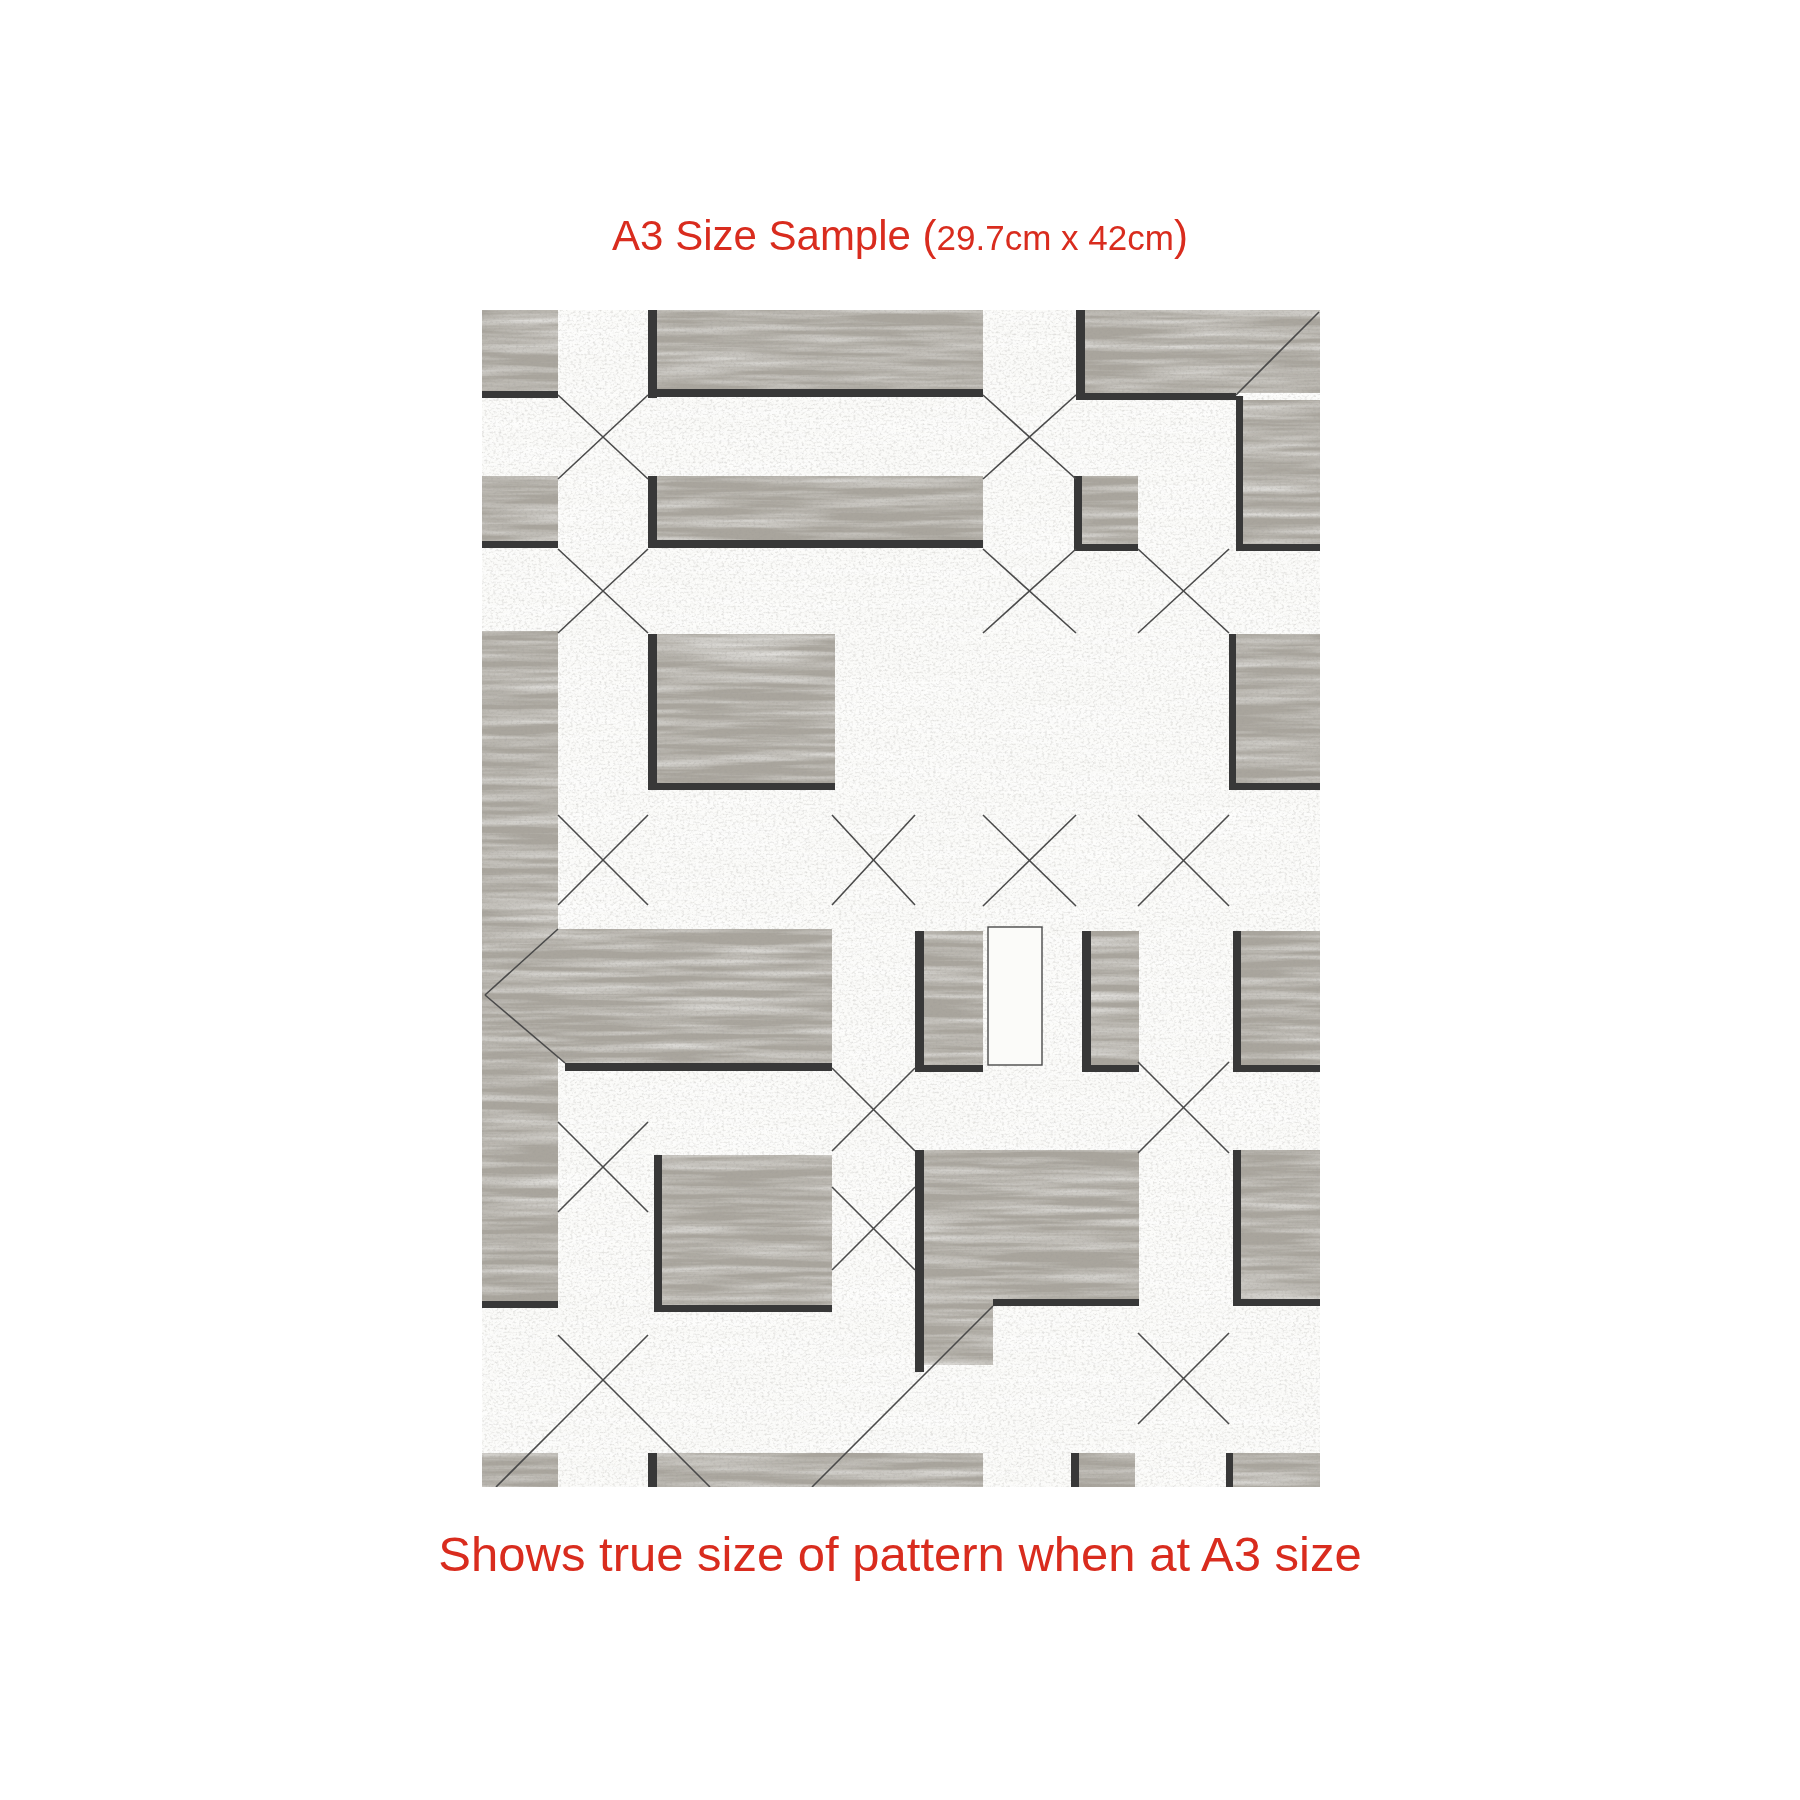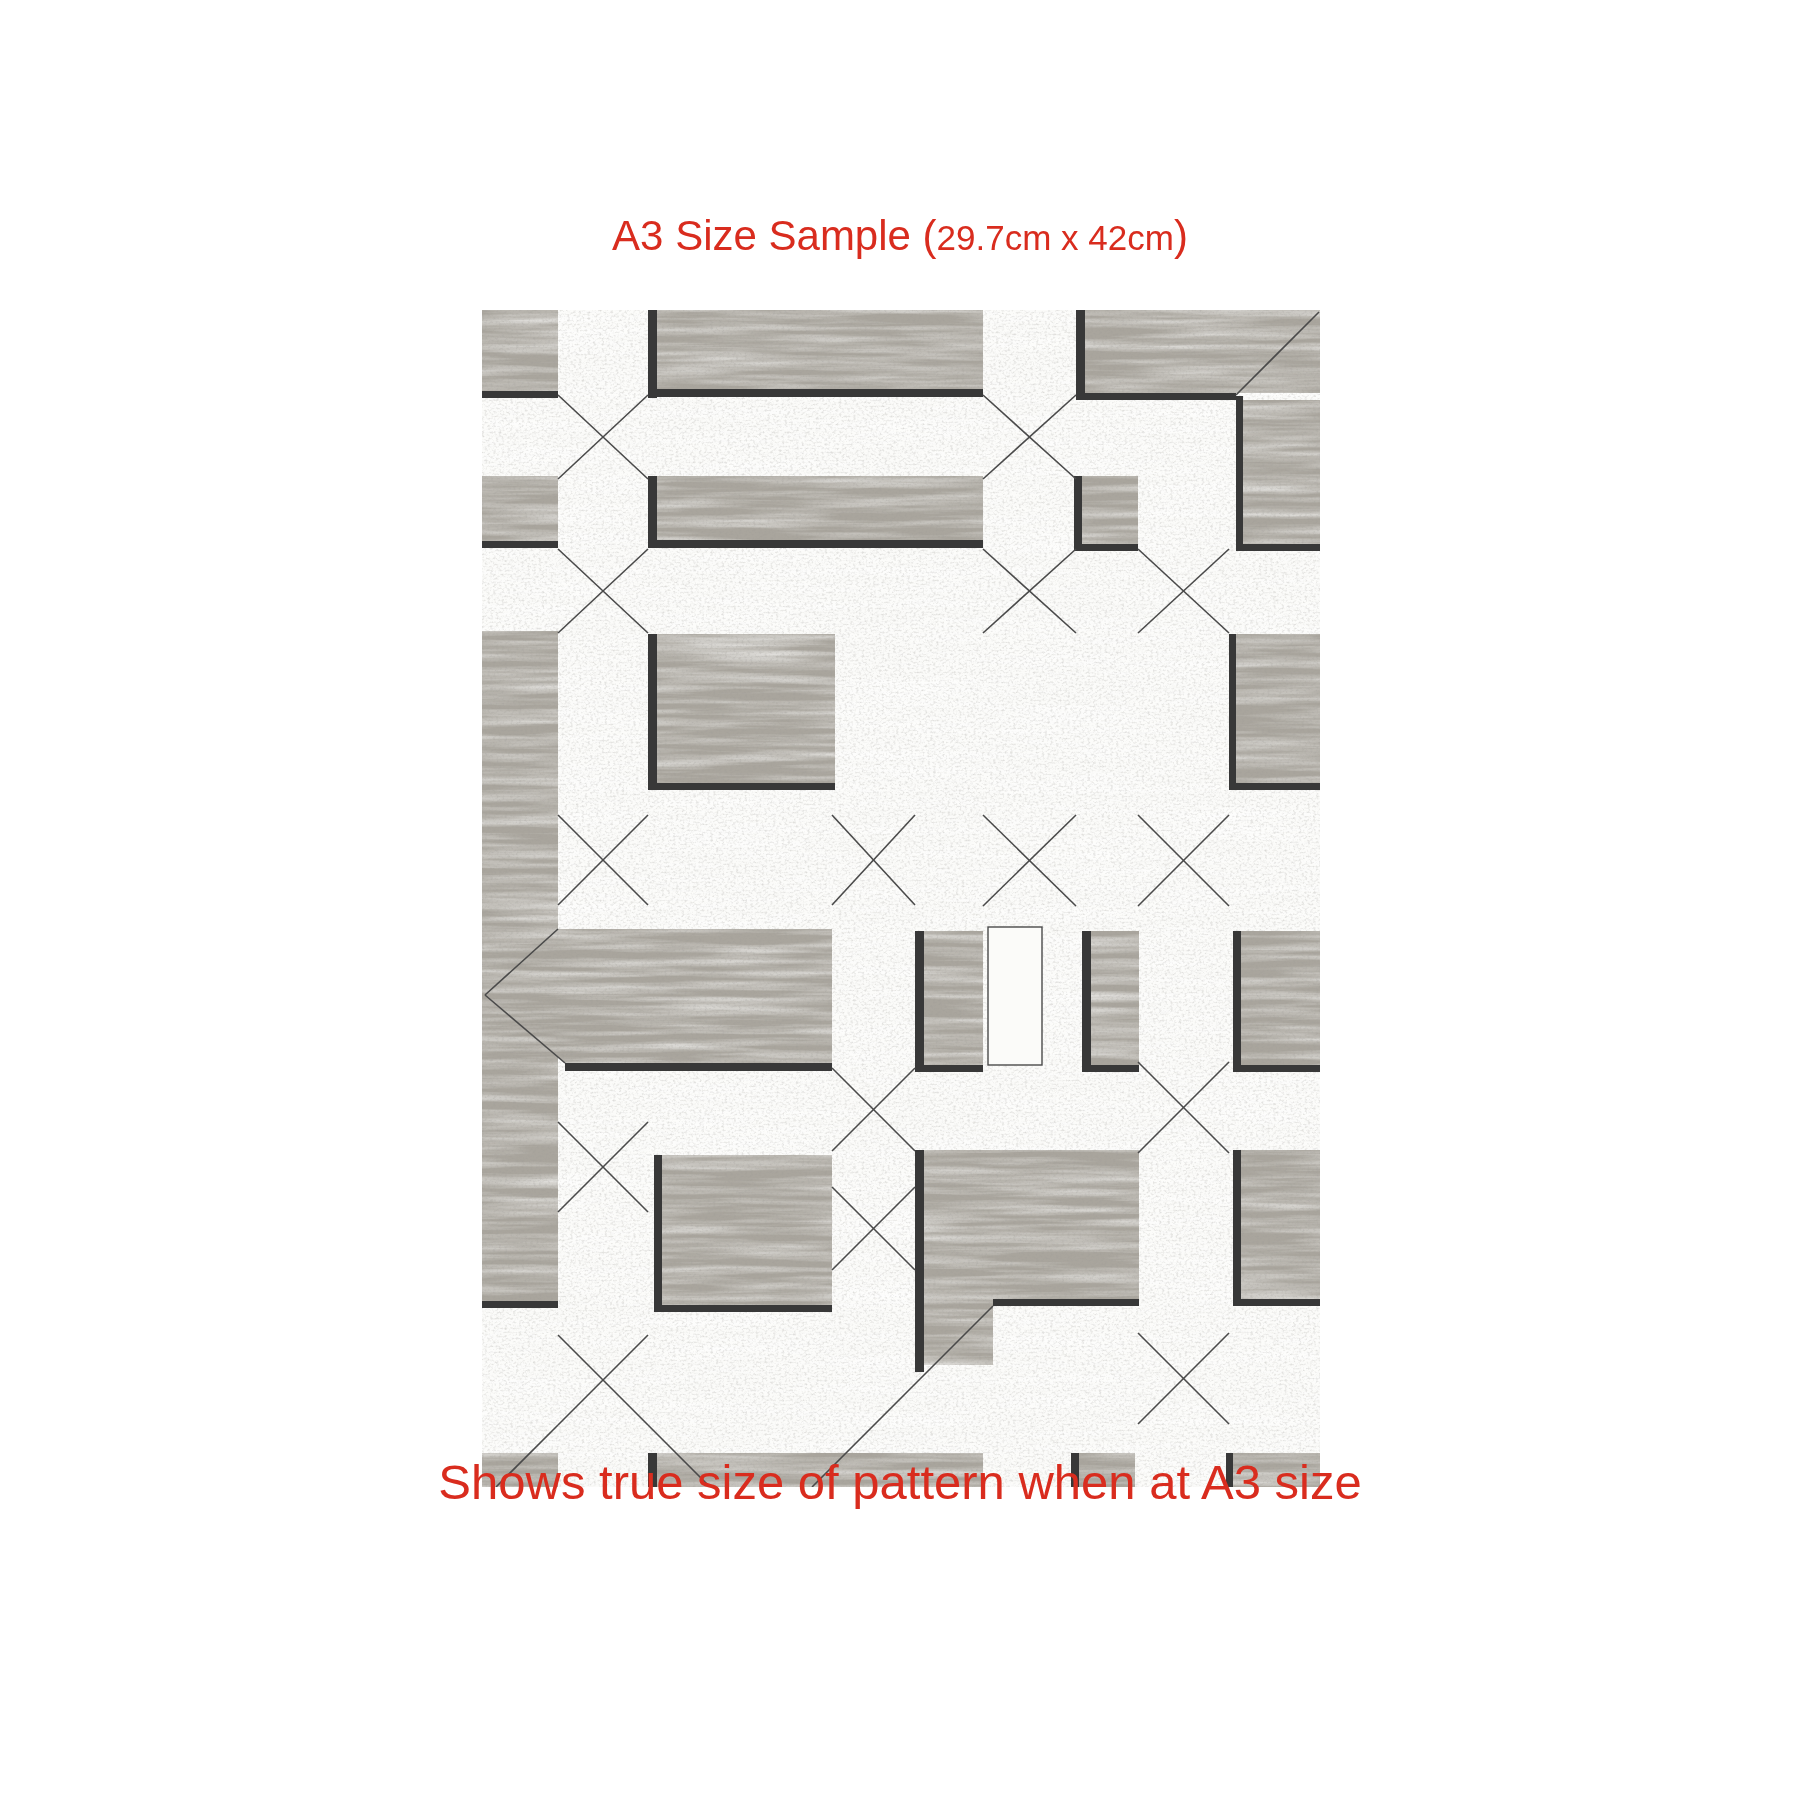--- a/index.html
+++ b/index.html
@@ -1,21 +1,21 @@
 <!DOCTYPE html>
 <html><head>
 <meta charset="utf-8">
 <style>
   html,body{margin:0;padding:0;background:#ffffff;}
   .page{position:relative;width:1800px;height:1800px;background:#ffffff;overflow:hidden;
         font-family:"Liberation Sans", sans-serif;}
   .title{position:absolute;left:0;top:210px;width:1800px;text-align:center;
          font-size:42px;line-height:52px;font-weight:400;white-space:nowrap;}
   .title .dims{font-size:35px;}
-  .caption{position:absolute;left:0;top:1452px;width:1800px;text-align:center;
+  .caption{position:absolute;left:0;top:1524px;width:1800px;text-align:center;
            font-size:49px;line-height:60px;font-weight:400;white-space:nowrap;}
   .pattern{position:absolute;left:482px;top:310px;width:838px;height:1177px;}
   .pattern svg{display:block;width:100%;height:100%;}
 </style>
 </head>
 <body>
 
 <div class="page">
 
   <div class="title" style="color: rgb(217, 44, 30);">

